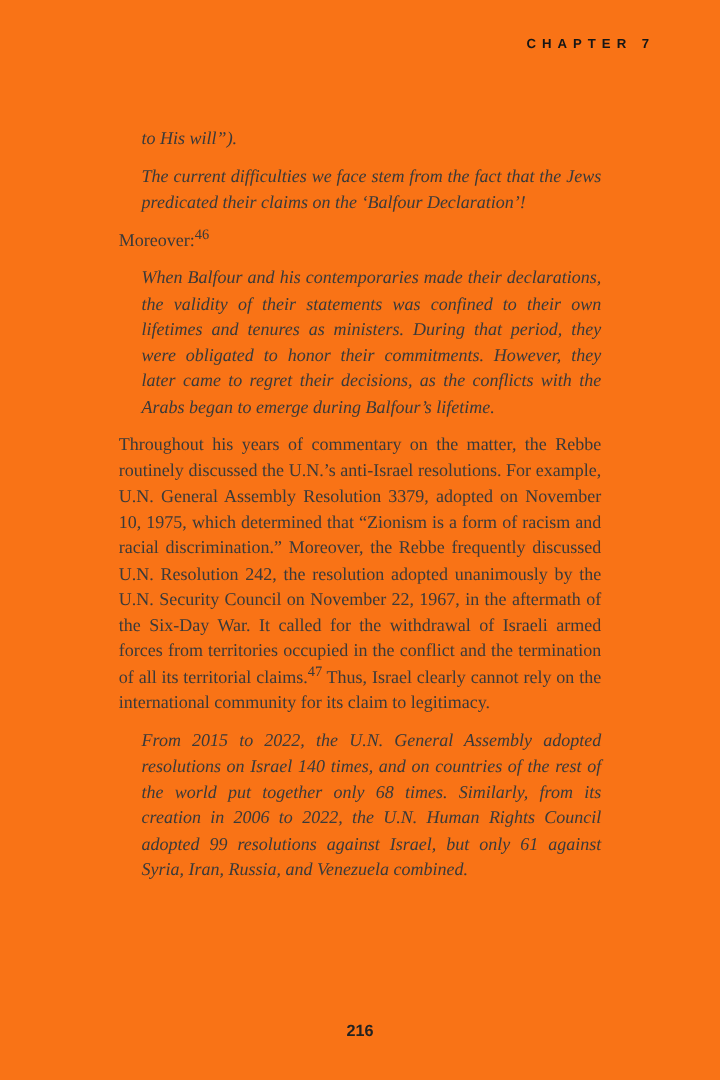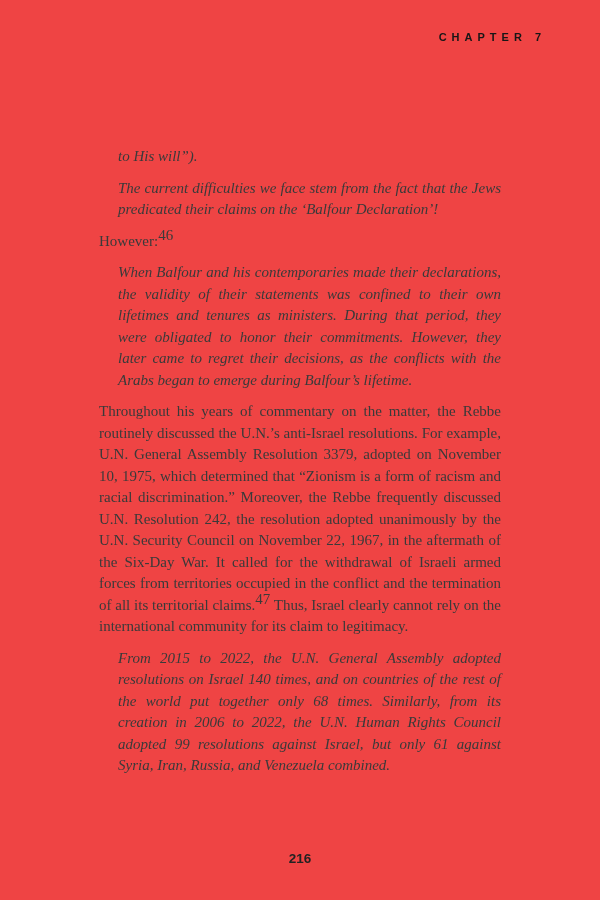--- a/index.html
+++ b/index.html
@@ -4,21 +4,21 @@
 <style>
   html, body {
     margin: 0;
     padding: 0;
     background: #ffffff;
   }
   .page {
     position: relative;
     width: 600px;
     height: 900px;
-    background: #ef4444;
+    background: #f97316;
     overflow: hidden;
     font-family: "Liberation Serif", serif;
     color: #3a3a3a;
   }
   .chapter-header {
     position: absolute;
     top: 31px;
     right: 54px;
     font-family: "Liberation Sans", sans-serif;
     font-weight: 700;
@@ -28,37 +28,36 @@
     white-space: nowrap;
   }
   .content {
     position: absolute;
     left: 99px;
     top: 106px;
     width: 402px;
     font-size: 15px;
     line-height: 21.5px;
     text-align: justify;
-    margin-top: 40px;
   }
   .content p {
     margin: 0 0 10px 0;
   }
   .quote {
     font-style: italic;
     margin-left: 19px !important;
   }
   .body-text {
     font-style: normal;
   }
   .no-justify {
     text-align: left;
   }
   sup.footnote {
-    font-size: 15px;
+    font-size: 12px;
     line-height: 0;
     vertical-align: super;
     font-style: normal;
     letter-spacing: 0;
   }
   .page-number {
     position: absolute;
     bottom: 34px;
     left: 0;
     width: 100%;
@@ -75,21 +74,21 @@
 <div class="page">
 
   <div class="chapter-header">CHAPTER 7</div>
 
   <div class="content">
 
     <p class="quote no-justify">to His will”).</p>
 
     <p class="quote">The current difficulties we face stem from the fact that the Jews predicated their claims on the ‘Balfour Declaration’!</p>
 
-    <p class="body-text no-justify"><span>However:</span><sup class="footnote">46</sup></p>
+    <p class="body-text no-justify"><span>Moreover:</span><sup class="footnote">46</sup></p>
 
     <p class="quote">When Balfour and his contemporaries made their declarations, the validity of their statements was confined to their own lifetimes and tenures as ministers. During that period, they were obligated to honor their commitments. However, they later came to regret their decisions, as the conflicts with the Arabs began to emerge during Balfour’s lifetime.</p>
 
     <p class="body-text"><span>Throughout his years of commentary on the matter, the Rebbe routinely discussed the U.N.’s anti-Israel resolutions. For example, U.N. General Assembly Resolution 3379, adopted on November 10, 1975, which determined that “Zionism is a form of racism and racial discrimination.” Moreover, the Rebbe frequently discussed U.N. Resolution 242, the resolution adopted unanimously by the U.N. Security Council on November 22, 1967, in the aftermath of the Six-Day War. It called for the withdrawal of Israeli armed forces from territories occupied in the conflict and the termination of all its territorial claims.</span><sup class="footnote">47</sup><span> Thus, Israel clearly cannot rely on the international community for its claim to legitimacy.</span></p>
 
 
     <p class="quote">From 2015 to 2022, the U.N. General Assembly adopted resolutions on Israel 140 times, and on countries of the rest of the world put together only 68 times. Similarly, from its creation in 2006 to 2022, the U.N. Human Rights Council adopted 99 resolutions against Israel, but only 61 against Syria, Iran, Russia, and Venezuela combined.</p>
 
 
   </div>

